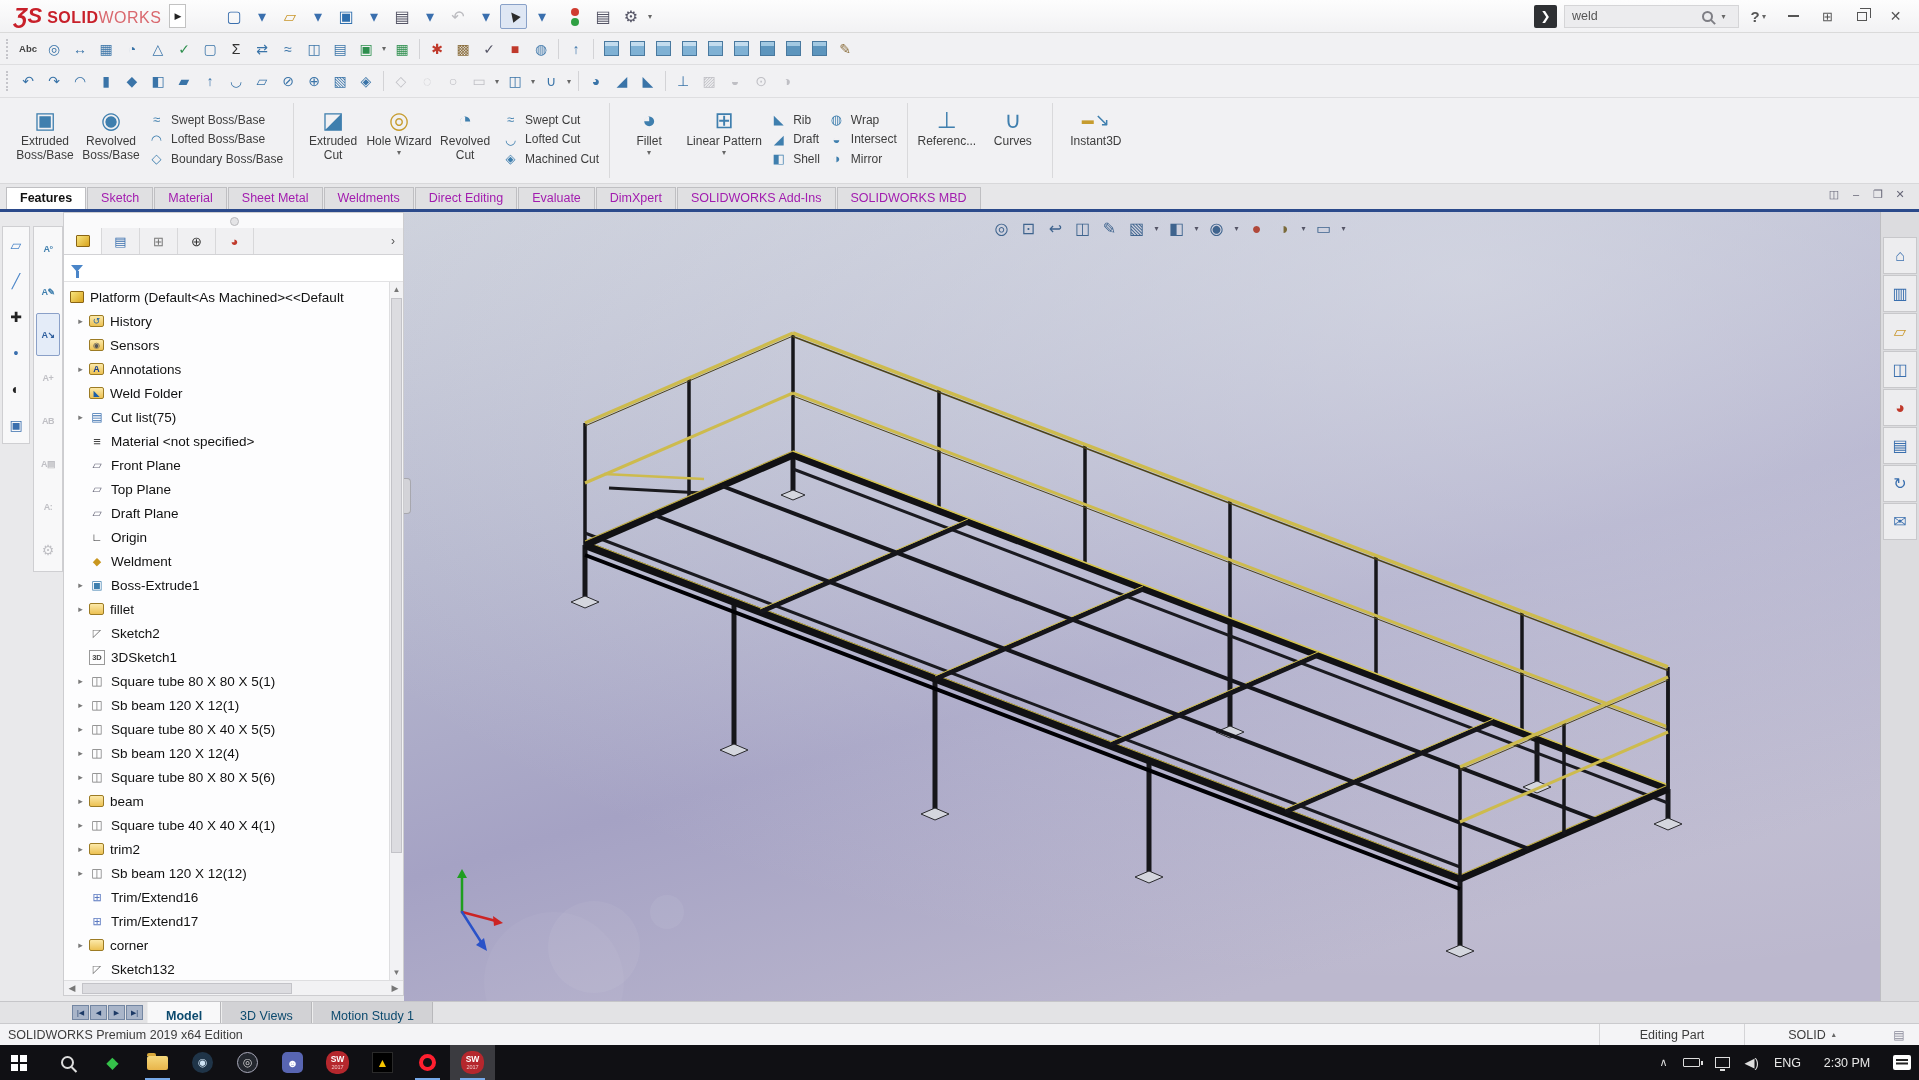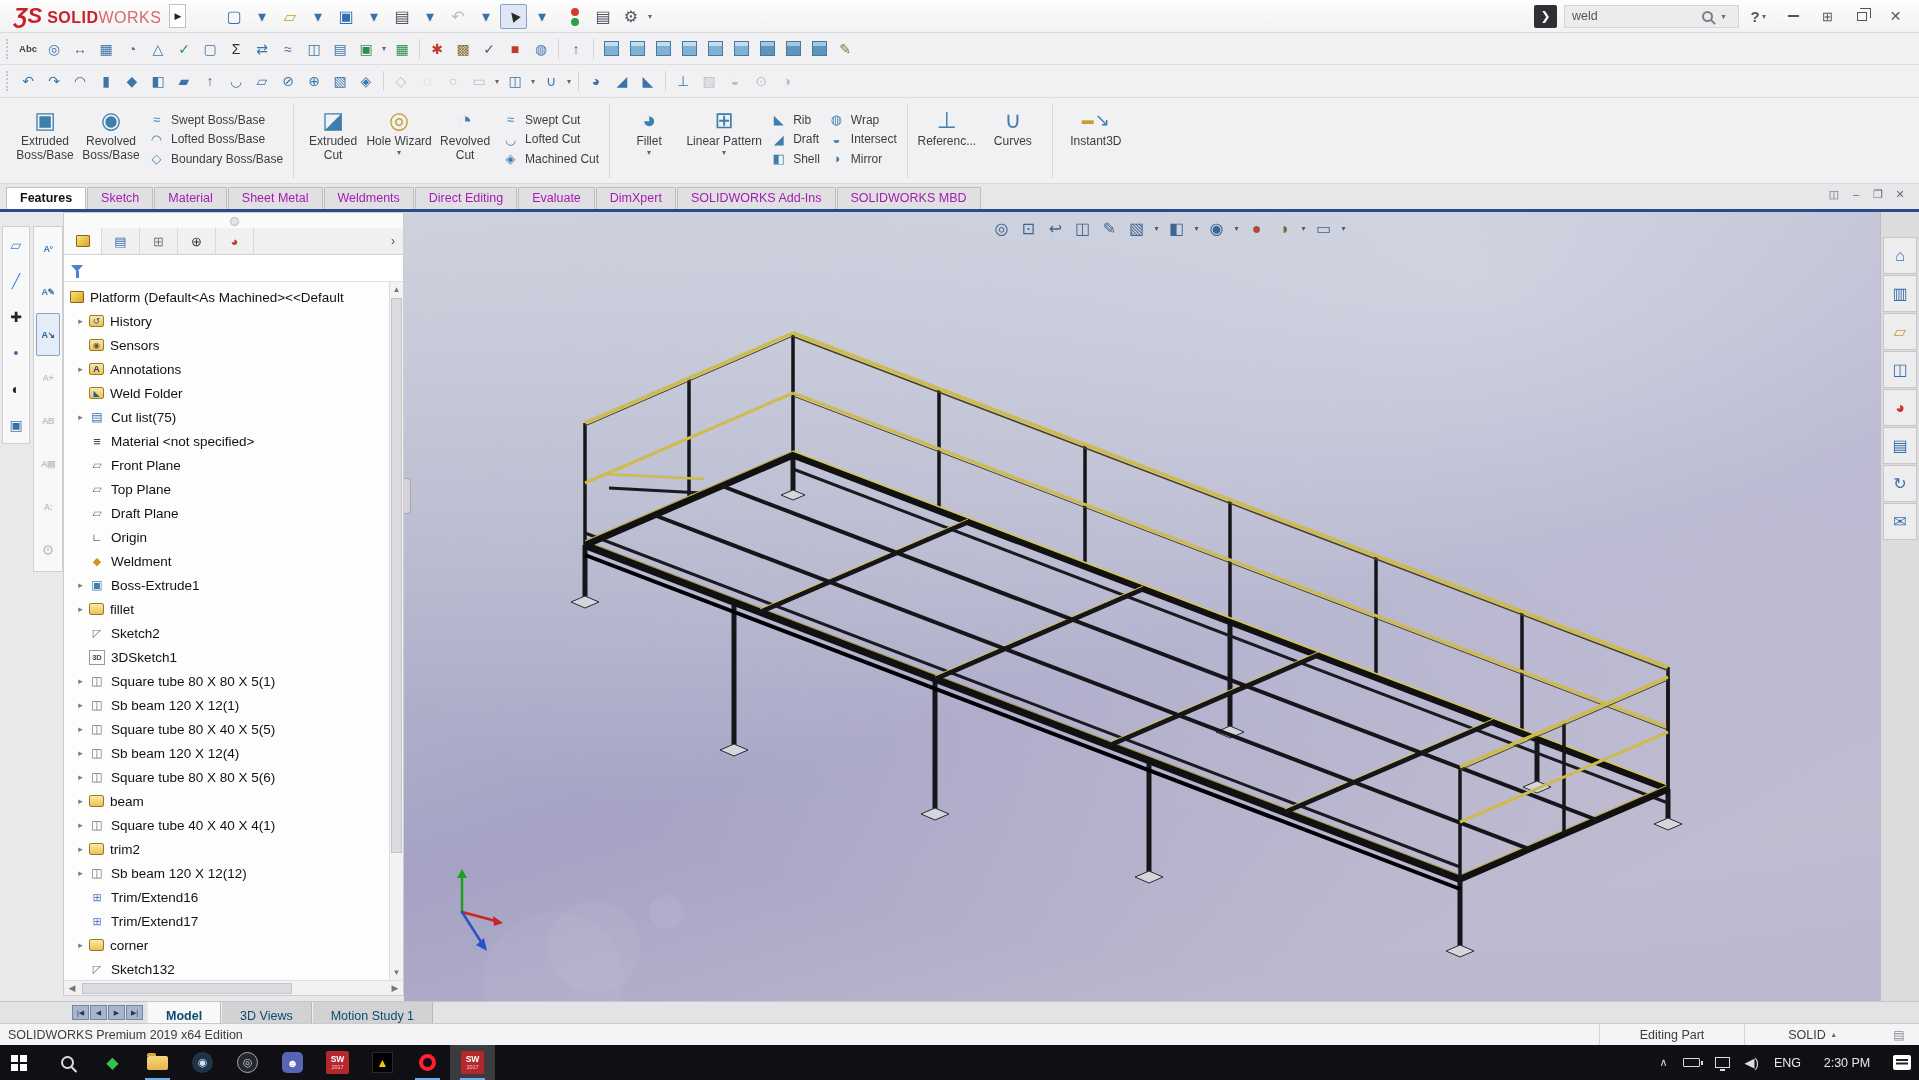--- a/index.html
+++ b/index.html
@@ -140,21 +140,21 @@
 #taskbar{position:absolute;left:0;top:1045px;width:1919px;height:35px;background:#101014;display:flex;align-items:center;color:#e8e8e8}
 .tk{width:45px;height:35px;display:flex;align-items:center;justify-content:center;position:relative;font-size:16px}
 .tk.running::after{content:"";position:absolute;bottom:0;left:10px;right:10px;height:2px;background:#76a9e8}
 .tk.activeapp{background:#3b3b40}
 .winlogo{width:7px;height:7px;background:#fff;box-shadow:9px 0 0 #fff,0 9px 0 #fff,9px 9px 0 #fff;margin:-8px 8px 0 -8px}
 .tklens{width:13px;height:13px;border:2px solid #ddd;border-radius:50%;position:relative}
 .tklens::after{content:"";position:absolute;width:2px;height:7px;background:#ddd;right:-3px;bottom:-6px;transform:rotate(-45deg)}
 .folderic{width:21px;height:14px;background:linear-gradient(#f5d87c,#e8b54a);border-radius:2px;position:relative}
 .folderic::before{content:"";position:absolute;top:-3px;left:0;width:9px;height:3px;background:#d9a93c;border-radius:2px 2px 0 0}
 .circic{width:21px;height:21px;border-radius:50%;display:flex;align-items:center;justify-content:center;font-size:11px}
-.swbox{width:23px;height:23px;background:#b5272d;color:#fff;display:flex;flex-direction:column;align-items:center;justify-content:center;font-size:8.5px;font-weight:bold;border-radius:2px;line-height:8px}
+.swbox{width:23px;height:23px;background:#b5272d;color:#fff;display:flex;flex-direction:column;align-items:center;justify-content:center;font-size:8.5px;font-weight:bold;border-radius:10px;line-height:8px}
 .swbox small{font-size:5.5px;color:#f2c9c9;font-weight:normal}
 .operaring{width:17px;height:17px;border-radius:50%;border:4px solid #ff1f2f}
 .yellowapp{width:21px;height:21px;background:#000;border:1px solid #2a2a2a;display:flex;align-items:center;justify-content:center;color:#f7c500;font-size:12px}
 .tray{margin-left:auto;display:flex;align-items:center;gap:15px;padding-right:8px;font-size:12.5px}
 .batt{width:17px;height:9px;border:1.5px solid #ddd;border-radius:1px;position:relative}
 .batt::after{content:"";position:absolute;right:-4px;top:2px;width:2px;height:4px;background:#ddd}
 .net{width:15px;height:11px;border:1.5px solid #ddd;position:relative}
 .net::after{content:"";position:absolute;left:4px;bottom:-4px;width:5px;height:2px;background:#ddd}
 .notif{width:18px;height:15px;background:#fff;border-radius:2px;position:relative}
 .notif::before{content:"";position:absolute;left:3px;top:4px;width:12px;height:1.5px;background:#222;box-shadow:0 3.5px 0 #222}

